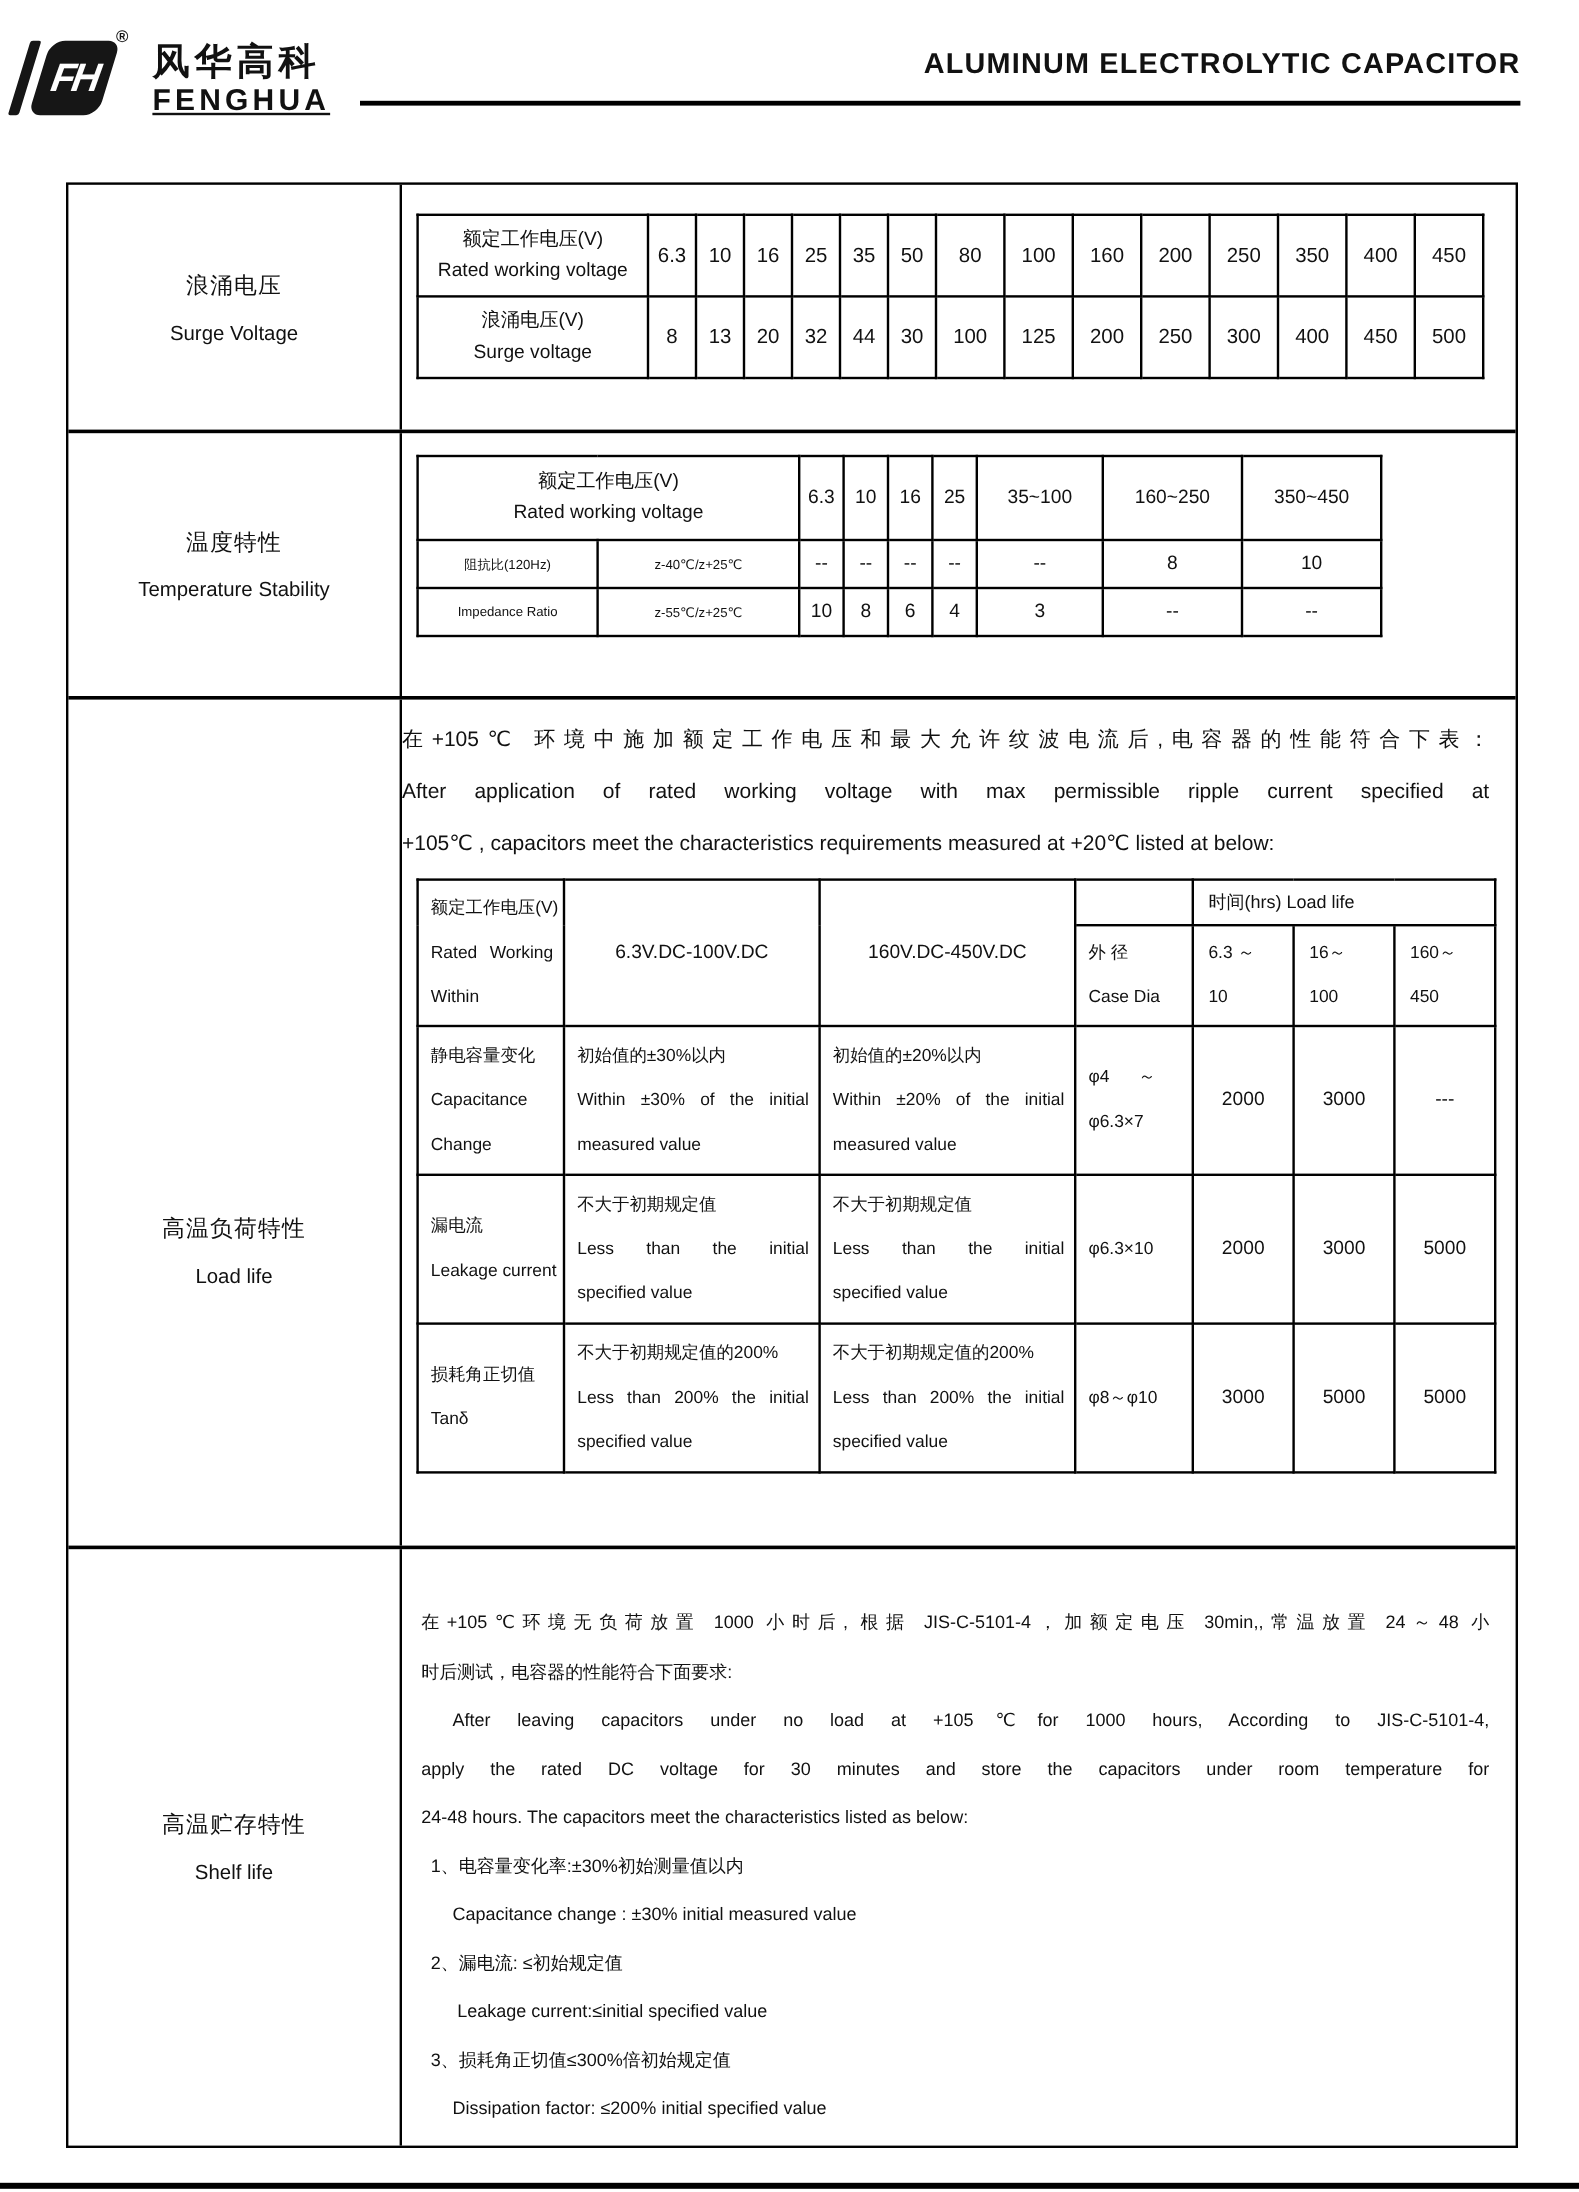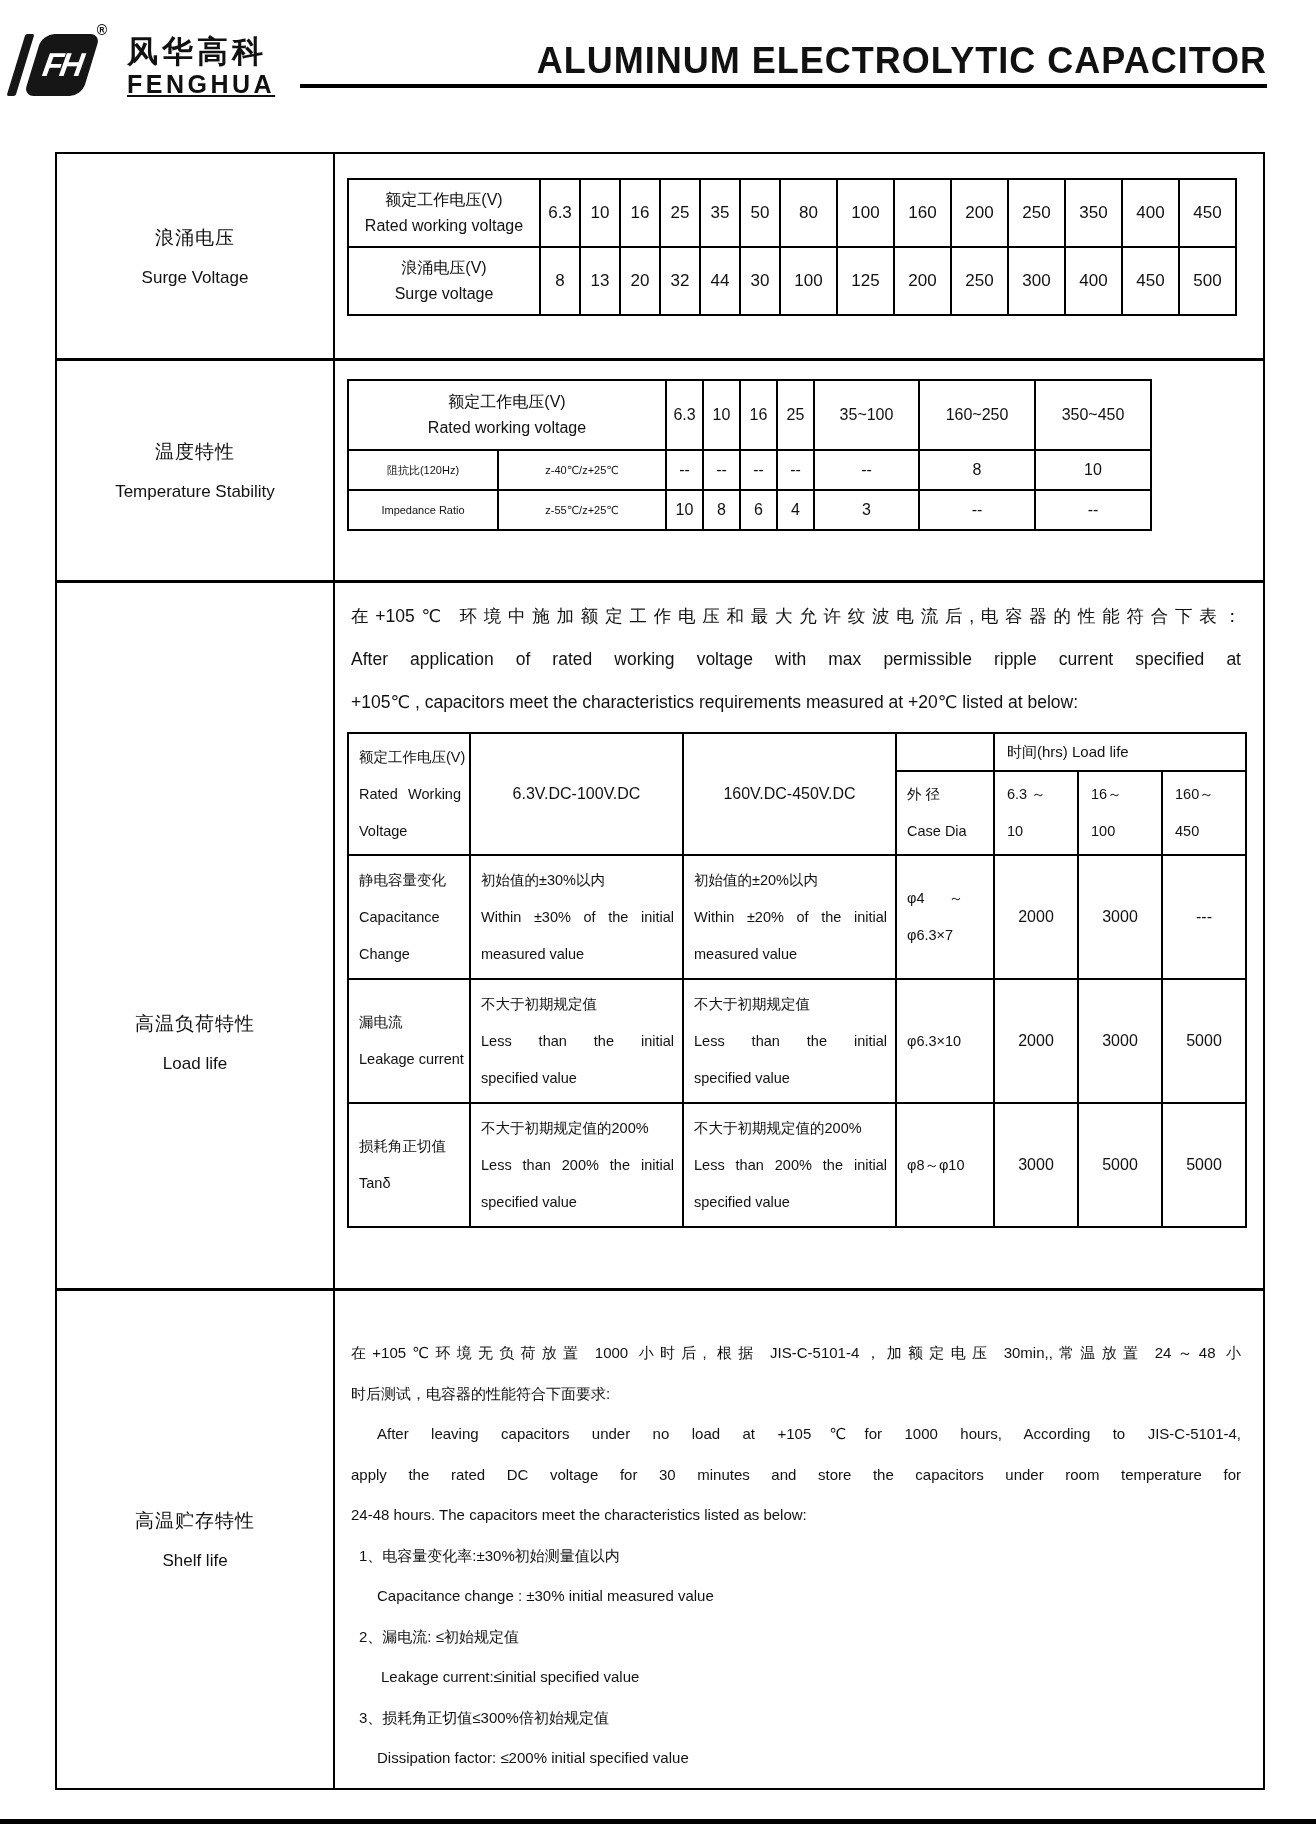--- a/index.html
+++ b/index.html
@@ -12,21 +12,21 @@
   .logo{position:absolute;left:16px;top:30px;display:flex;align-items:flex-start;}
   .logo-mark{position:relative;display:flex;align-items:flex-end;height:66px;}
   .logo-slash{width:9px;height:62px;background:#161616;transform:skewX(-17deg);border-radius:2px;margin-right:8px;}
   .logo-fh{width:58px;height:62px;background:#161616;border-radius:12px 10px 12px 10px;
     transform:skewX(-17deg);display:flex;align-items:center;justify-content:center;}
   .logo-fh span{color:#fff;font-weight:bold;font-style:italic;font-size:33px;letter-spacing:-3px;transform:skewX(8deg);}
   .logo-reg{position:absolute;top:-8px;right:-16px;font-size:14px;font-weight:bold;}
   .brand{margin-left:36px;margin-top:6px;}
   .brand-cn{font-size:31px;font-weight:bold;letter-spacing:4px;line-height:1.0;}
   .brand-en{font-size:25px;font-weight:bold;letter-spacing:3.5px;margin-top:3px;text-decoration:underline;}
-  .doc-title{position:absolute;top:40px;right:49px;font-size:36px;font-weight:bold;letter-spacing:1px;white-space:nowrap;}
+  .doc-title{position:absolute;top:40px;right:49px;font-size:24px;font-weight:bold;letter-spacing:1px;white-space:nowrap;}
   .header-rule{position:absolute;left:300px;right:49px;top:84px;height:4px;background:#000;}
   
   .outer{position:absolute;left:55px;top:152px;width:1210px;border:2px solid #000;box-sizing:border-box;background:#fff;}
   .sec{display:flex;box-sizing:border-box;}
   .sec + .sec{border-top:3px solid #000;}
   .sec-label{width:278px;flex:none;border-right:2px solid #000;display:flex;flex-direction:column;
     align-items:center;justify-content:center;text-align:center;box-sizing:border-box;}
   .sec-label .cn{font-size:19px;letter-spacing:1px;}
   .sec-label .en{font-size:17px;margin-top:17px;}
   .sec-label.top-offset{justify-content:flex-start;padding-top:428px;}
@@ -39,21 +39,21 @@
   .surge-tbl tr{height:68px;}
   .surge-tbl .hdr div{text-align:center;font-size:16px;line-height:26px;}
   .surge-tbl td.val{text-align:center;font-size:17px;}
   .temp-tbl{margin:18px 0 0 12px;width:803px;}
   .temp-tbl tr.head{height:70px;}
   .temp-tbl tr.data{height:40px;}
   .temp-tbl .hdr div{text-align:center;font-size:16px;line-height:26px;}
   .temp-tbl td{text-align:center;font-size:16px;}
   .temp-tbl td.cond,.temp-tbl td.rlabel{font-size:11px;}
   
-  .load-intro{padding:12px 22px 0 16px;font-size:17.5px;line-height:43px;}
+  .load-intro{padding:12px 22px 0 0;font-size:17.5px;line-height:43px;}
   .load-intro .just{text-align:justify;text-align-last:justify;}
   .load-tbl{margin:8px 0 0 12px;width:898px;font-size:14.5px;}
   .load-tbl tr.h1{height:38px;} .load-tbl tr.h2{height:84px;} .load-tbl tr.data{height:124px;}
   .load-tbl .lines{display:flex;flex-direction:column;justify-content:center;height:100%;
     padding:0 8px 0 10px;text-align:left;box-sizing:border-box;}
   .load-tbl .lines div{line-height:37px;white-space:pre;}
   .load-tbl .lines div.jl{text-align:justify;text-align-last:justify;white-space:normal;}
   .load-tbl .center{text-align:center;font-size:16px;}
   .load-tbl .time-h{padding-left:12px;text-align:left;font-size:15px;}
   .load-tbl .lines.pad12{padding-left:12px;}
@@ -238,21 +238,21 @@
               <col style="width:84px">
               <col style="width:84px">
               <col style="width:84px">
           </colgroup>
           <tbody>
               <tr class="h1">
             <th rowspan="2">
               <div class="lines">
                 <div>额定工作电压(V)</div>
                 <div class="jl">Rated  Working</div>
-                <div>Voltage</div>
+                <div>Within</div>
               </div>
             </th>
             <th rowspan="2" class="center">6.3V.DC-100V.DC</th>
             <th rowspan="2" class="center">160V.DC-450V.DC</th>
             <th></th>
             <th colspan="3" class="time-h">时间(hrs) Load life</th>
           </tr>
           <tr class="h2">
             <th>
               <div class="lines">

